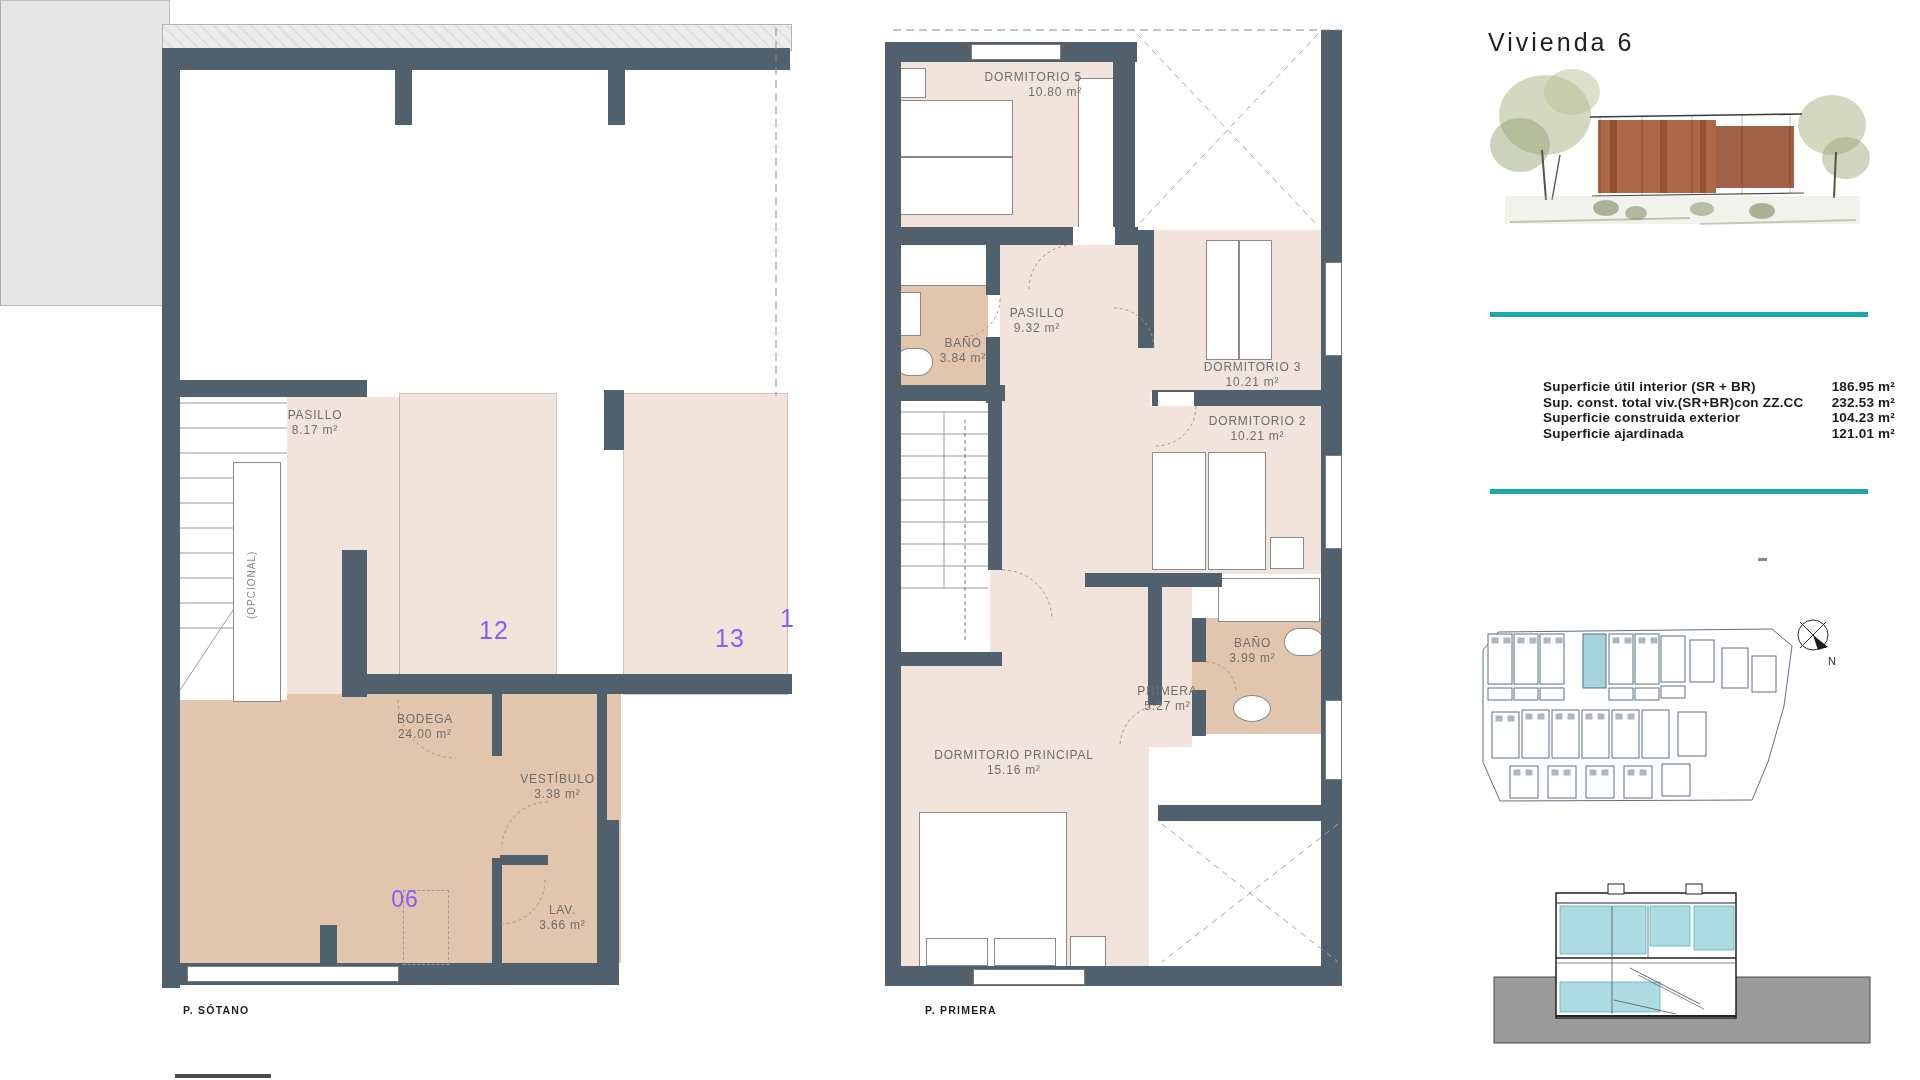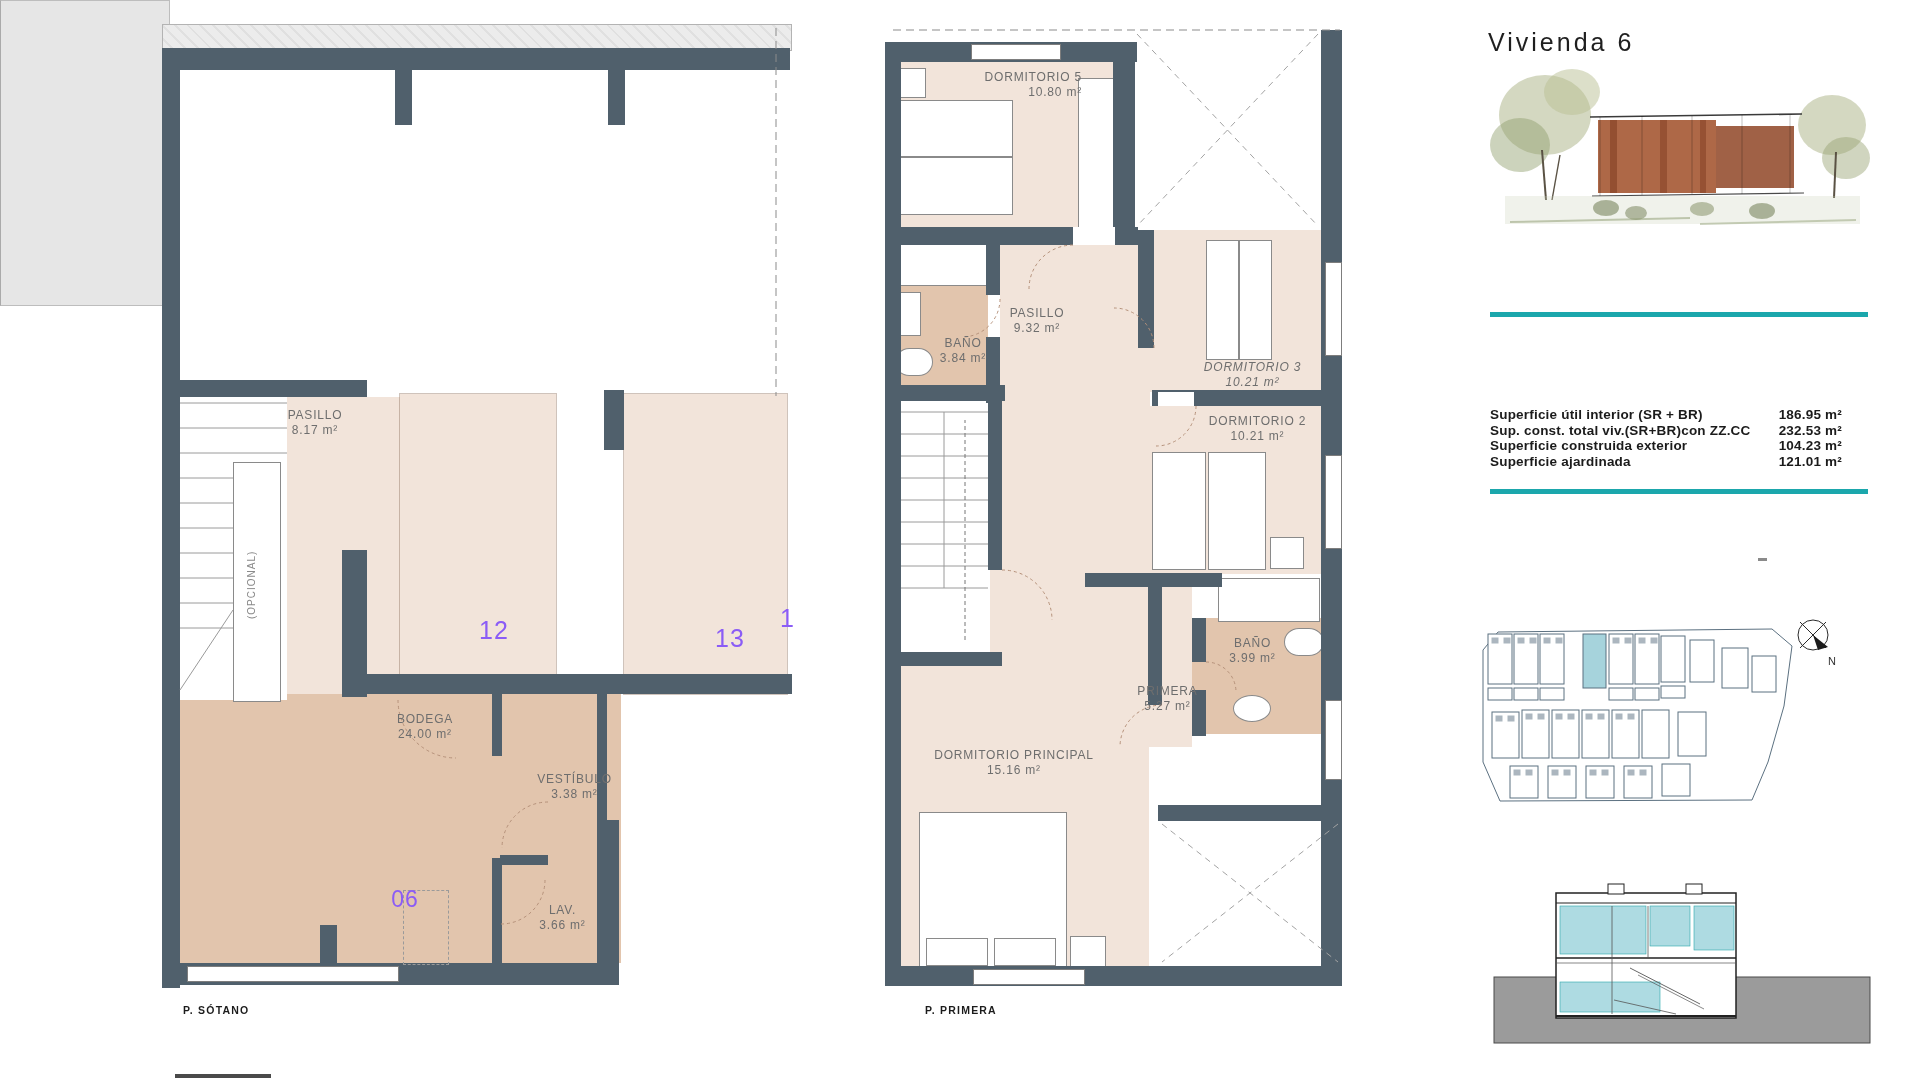--- a/index.html
+++ b/index.html
@@ -77,21 +77,21 @@
     <div class="dash06" style="left:403px;top:890px;width:44px;height:73px;"></div>
 
     <div class="lbl" style="left:275px;top:408px;width:80px;">
       <span>PASILLO</span>
       <span>8.17 m²</span>
     </div>
     <div class="lbl" style="left:360px;top:712px;width:130px;">
       <span>BODEGA</span>
       <span>24.00 m²</span>
     </div>
-    <div class="lbl" style="left:522px;top:772px;width:105px;">
+    <div class="lbl" style="left:505px;top:772px;width:105px;">
       <span>VESTÍBULO</span>
       <span>3.38 m²</span>
     </div>
     <div class="lbl" style="left:520px;top:903px;width:85px;">
       <span>LAV.</span>
       <span>3.66 m²</span>
     </div>
     <div class="num" style="left:464px;top:616px;width:60px;text-align:center;">12</div>
     <div class="num" style="left:700px;top:624px;width:60px;text-align:center;">13</div>
     <div class="num" style="left:780px;top:604px;width:20px;">1</div>
@@ -163,21 +163,21 @@
       <span>10.80 m²</span>
     </div>
     <div class="lbl" style="left:913px;top:336px;width:100px;">
       <span>BAÑO</span>
       <span>3.84 m²</span>
     </div>
     <div class="lbl" style="left:987px;top:306px;width:100px;">
       <span>PASILLO</span>
       <span>9.32 m²</span>
     </div>
-    <div class="lbl" style="left:1175px;top:360px;width:155px;font-style:italic;">
+    <div class="lbl" style="left:1175px;top:360px;width:155px;">
       <span>DORMITORIO 3</span>
       <span>10.21 m²</span>
     </div>
     <div class="lbl" style="left:1180px;top:414px;width:155px;">
       <span>DORMITORIO 2</span>
       <span>10.21 m²</span>
     </div>
     <div class="lbl" style="left:1200px;top:636px;width:105px;">
       <span>BAÑO</span>
       <span>3.99 m²</span>
@@ -191,21 +191,21 @@
       <span>15.16 m²</span>
     </div>
     <div class="caption" style="left:925px;top:1004px;">P. PRIMERA</div>
   </div>
 
   <div class="grp">
     <div class="panel-title" style="left:1488px;top:28px;">Vivienda 6</div>
 
     <div class="rule" style="left:1490px;top:312px;width:378px;"></div>
 
-    <div class="meas" style="left:1490px;top:379px;margin-top:28px;">
+    <div class="meas" style="left:1543px;top:379px;">
       <div class="row">
         <span>Superficie útil interior (SR + BR)</span>
         <span>186.95 m²</span>
       </div>
       <div class="row">
         <span>Sup. const. total viv.(SR+BR)con ZZ.CC</span>
         <span>232.53 m²</span>
       </div>
       <div class="row">
         <span>Superficie construida exterior</span>

